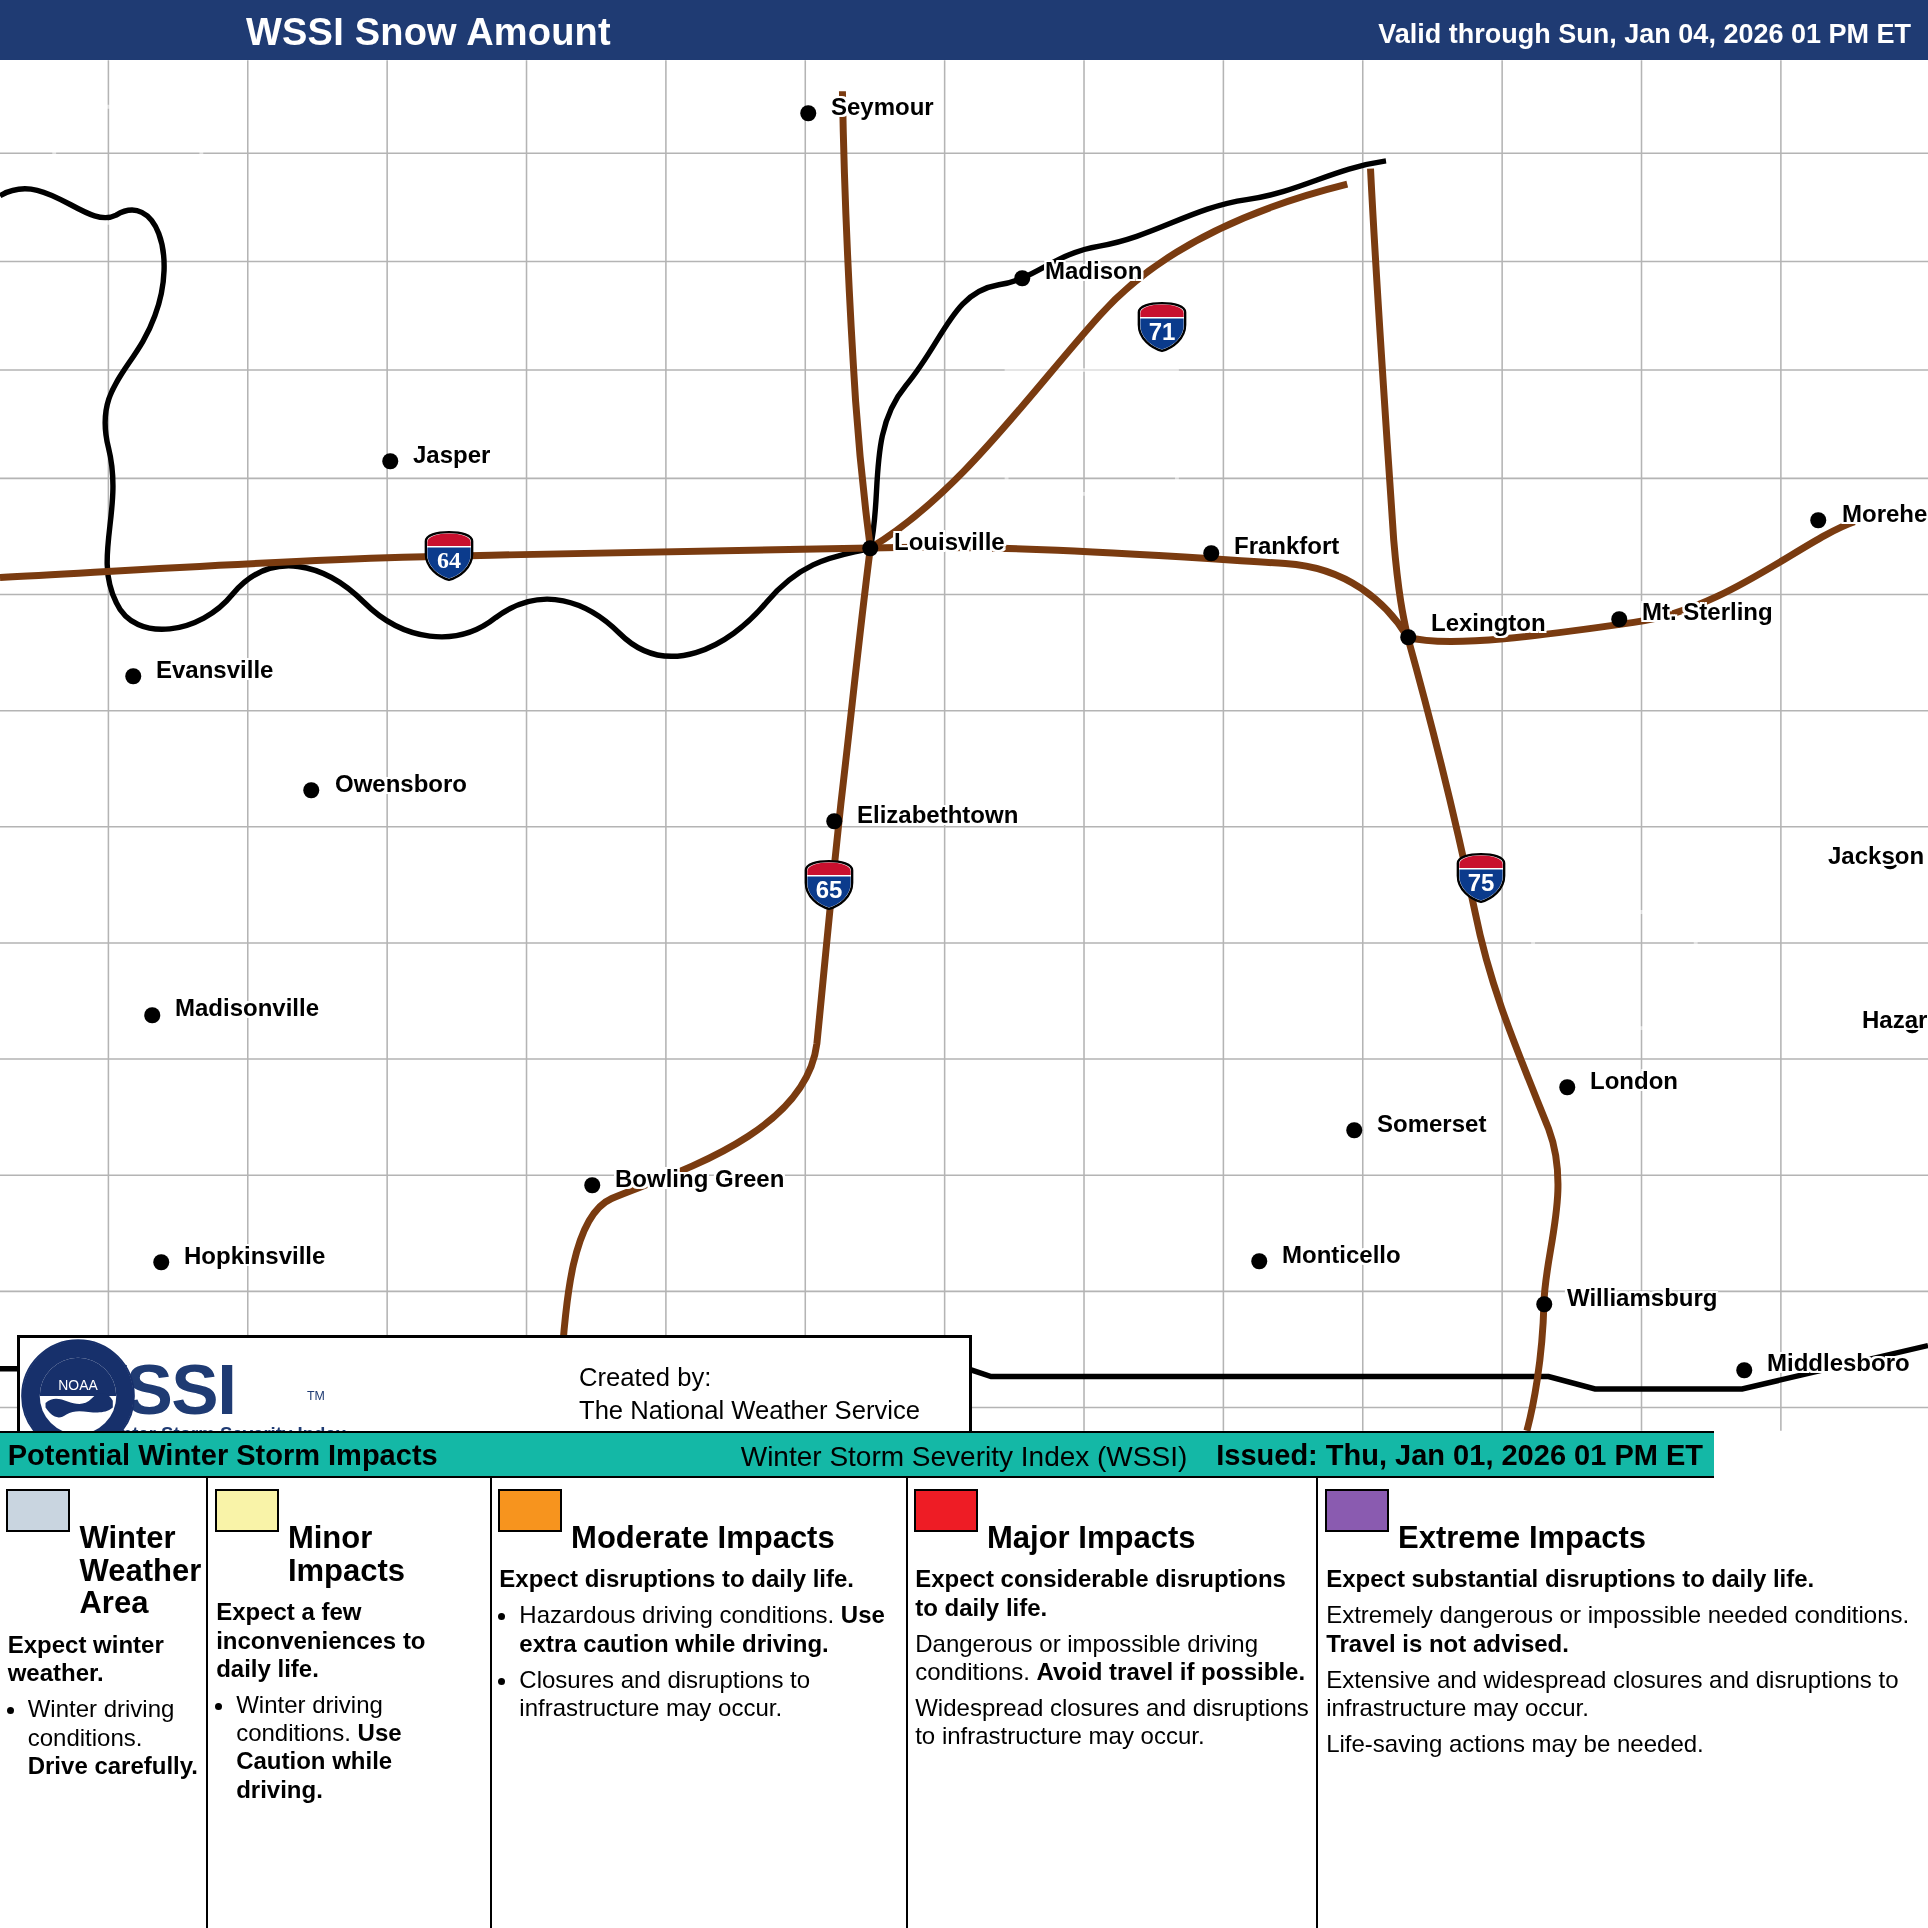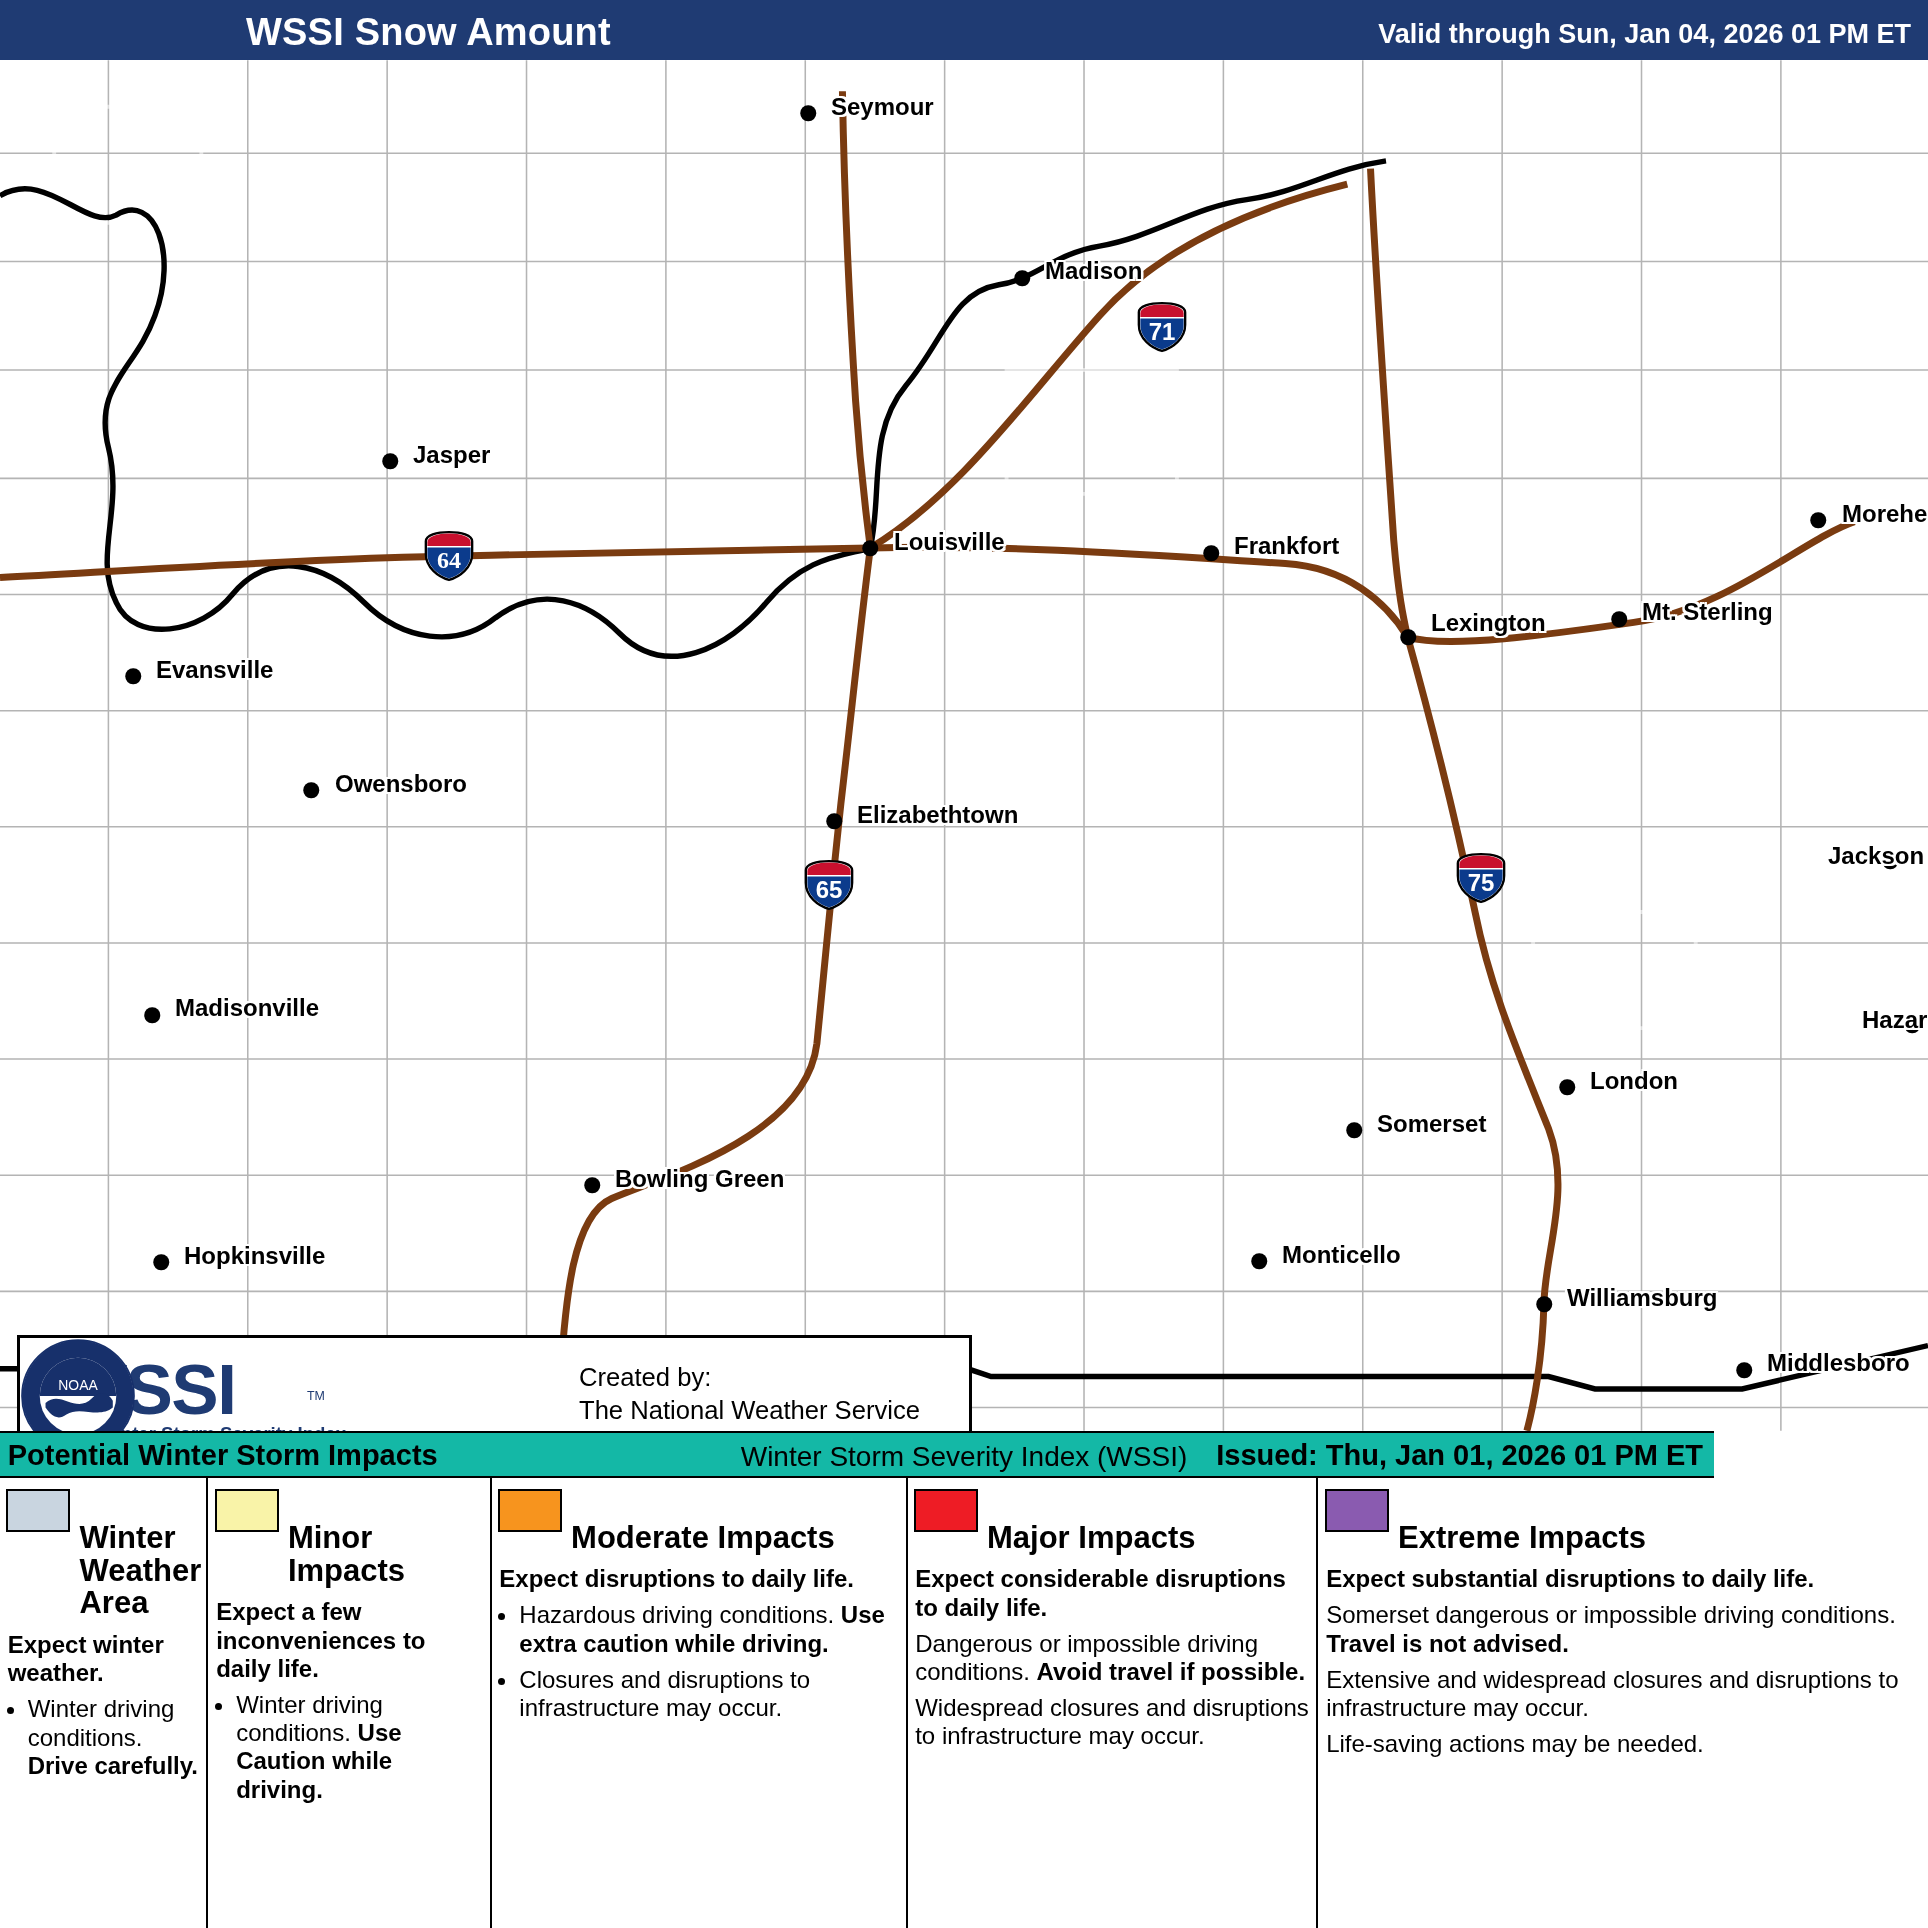--- a/index.html
+++ b/index.html
@@ -264,21 +264,21 @@
           <p><span>Widespread closures and disruptions to infrastructure may occur.</span></p>
         </div>
       </div>
       <div class="lcol col4">
         <div class="lhead">
           <div class="swatch" style="background:#8a5bb0"></div>
           <div class="lhead-title">Extreme Impacts</div>
         </div>
         <div class="lbody">
           <p class="b">Expect substantial disruptions to daily life.</p>
-          <p><span>Somerset dangerous or impossible driving conditions. </span><span class="b">Travel is not advised.</span></p>
+          <p><span>Extremely dangerous or impossible needed conditions. </span><span class="b">Travel is not advised.</span></p>
           <p><span>Extensive and widespread closures and disruptions to infrastructure may occur.</span></p>
           <p><span>Life-saving actions may be needed.</span></p>
         </div>
       </div>
     </div>
 
 </div>
 
 
 </body></html>

